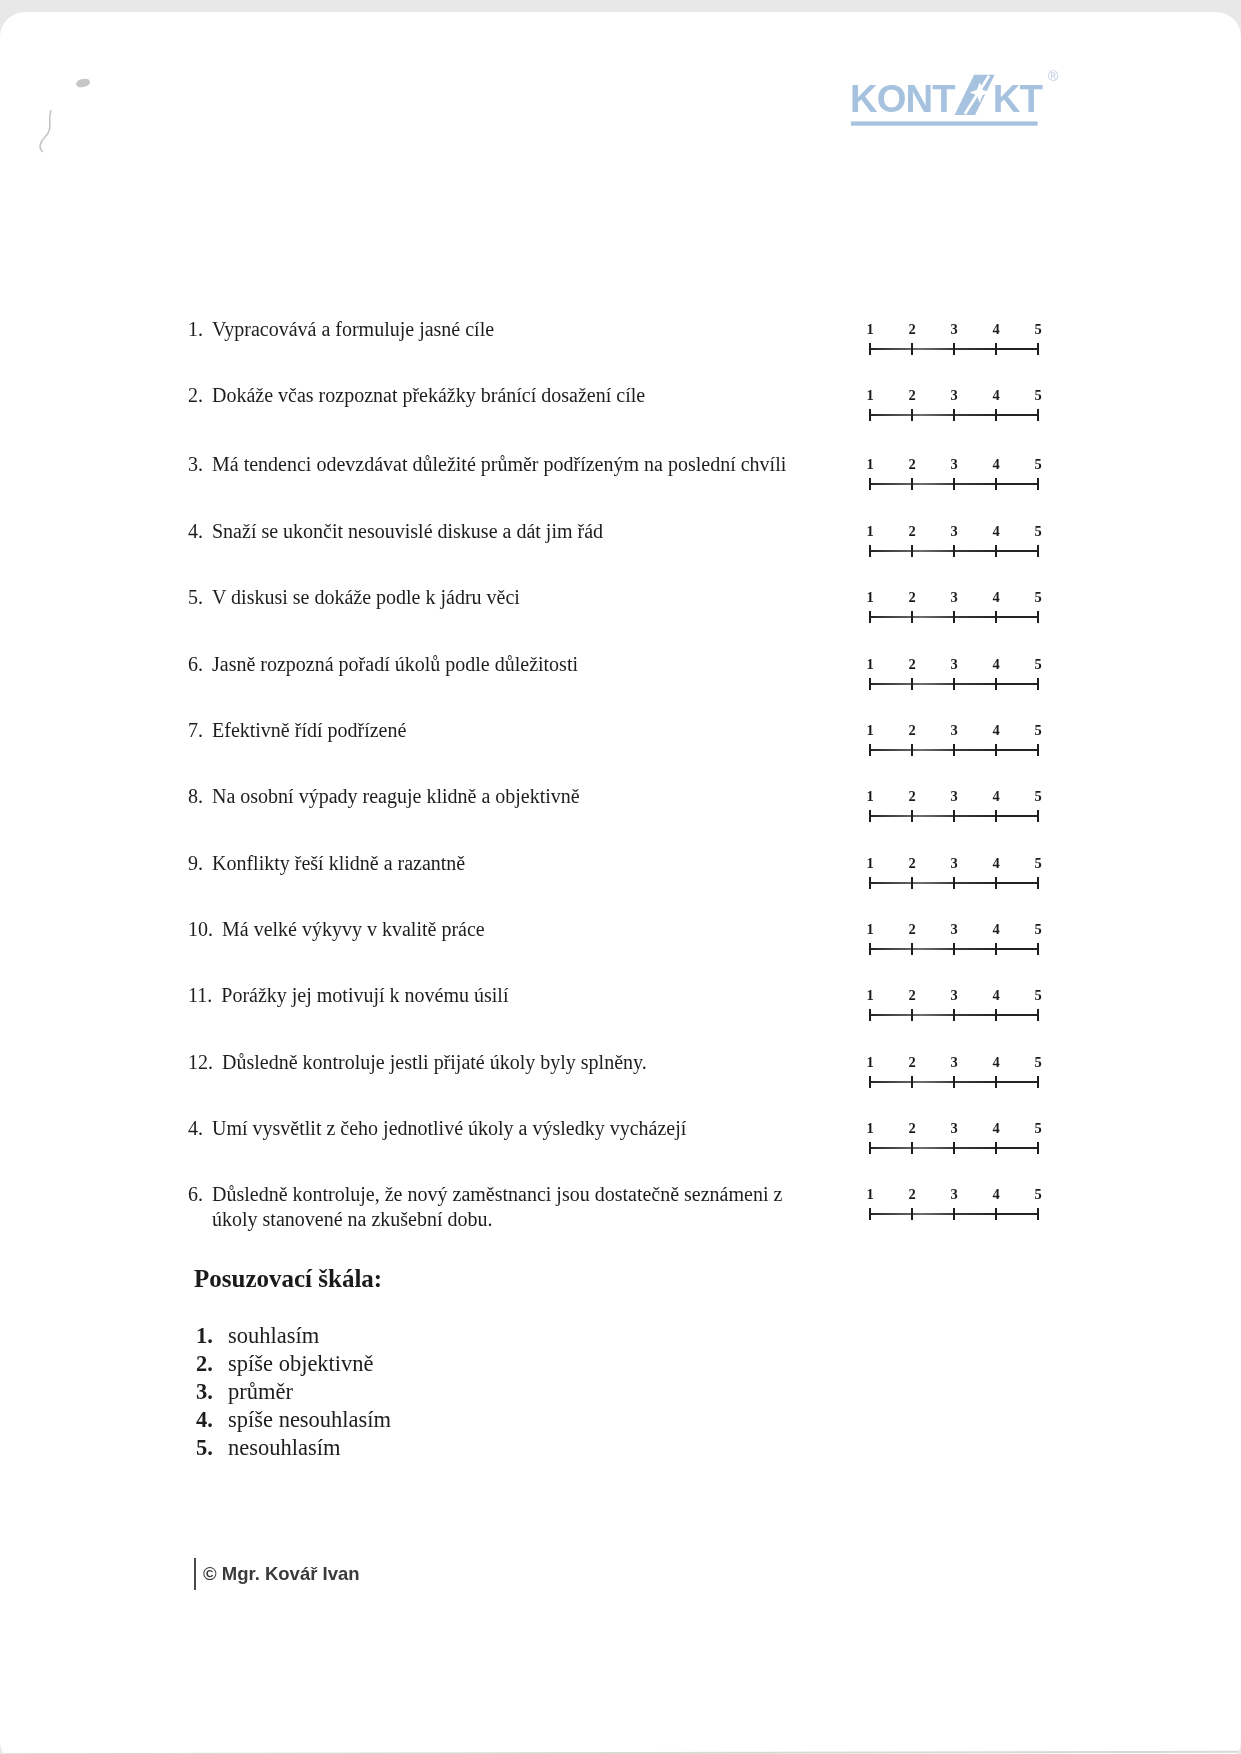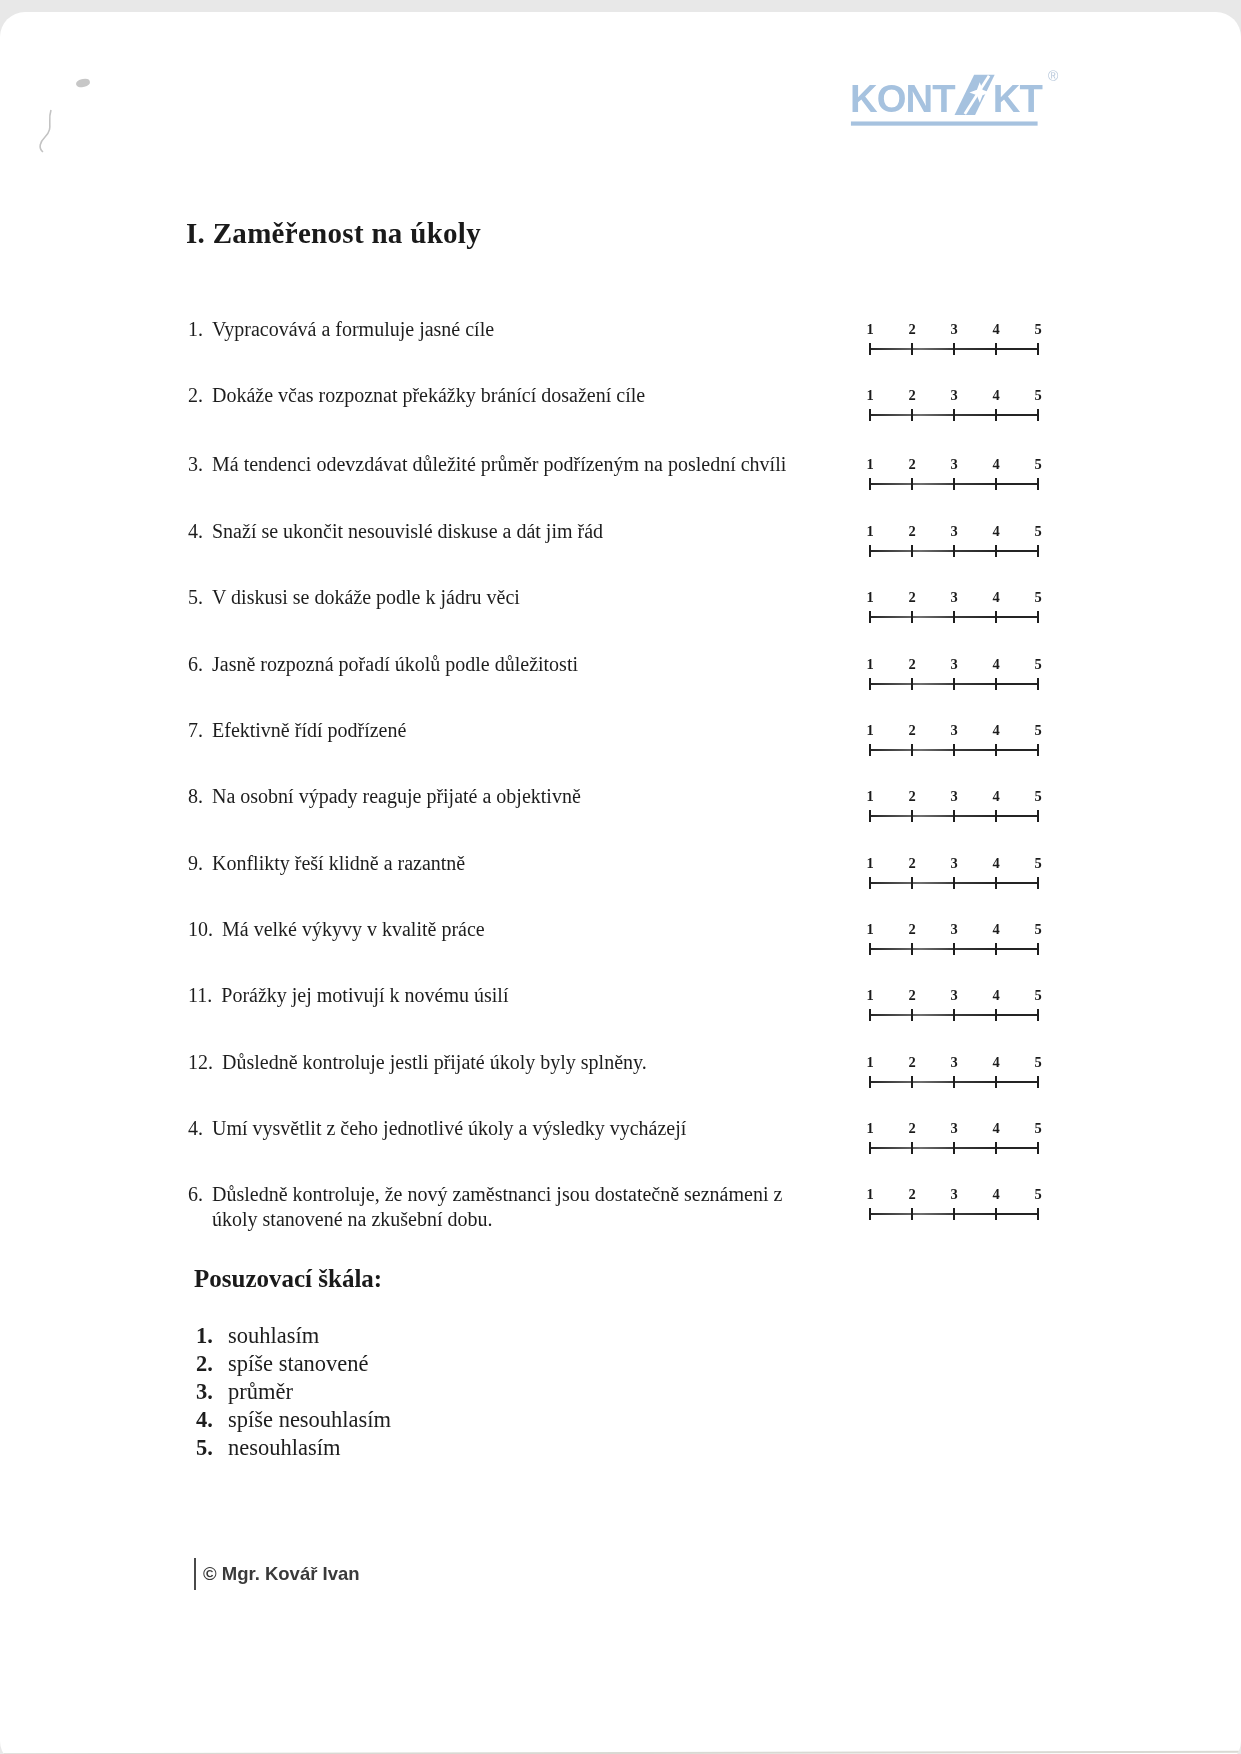--- a/index.html
+++ b/index.html
@@ -97,21 +97,20 @@
       <text x="0" y="45" font-family="Liberation Sans, sans-serif" font-weight="bold" font-size="41" letter-spacing="-1" fill="#a6c2df">KONT</text>
       <polygon points="112,48 133,5 155,5 134,48" fill="#a6c2df"></polygon>
       <line x1="149" y1="6" x2="123" y2="47" stroke="#ffffff" stroke-width="3"></line>
       <path d="M139,13 l3,8 8,3 -8,3 -3,8 -3,-8 -8,-3 8,-3 z" fill="#ffffff"></path>
       <text x="153" y="45" font-family="Liberation Sans, sans-serif" font-weight="bold" font-size="41" letter-spacing="-1" fill="#a6c2df">KT</text>
       <rect x="1" y="55" width="200" height="4.5" fill="#a6c2df"></rect>
     </svg>
     <span class="logo-reg">®</span>
   </div>
 
-  <div class="heading">I. Zaměřenost na úkoly</div>
 
   <div id="items">
   <div class="item-row" style="top: 305px;">
     <span class="item-num">1.</span>
     <span class="item-text">Vypracovává a formuluje jasné  cíle</span>
   </div>
   <div class="scale" style="top: 309px;">
     <div class="scale-line">
           <span class="scale-tick" style="left: 0%;"></span>
           <span class="scale-tick" style="left: 25%;"></span>
@@ -235,21 +234,21 @@
         </div>
   <span class="scale-num" style="left: 0%;">1</span>
         <span class="scale-num" style="left: 25%;">2</span>
         <span class="scale-num" style="left: 50%;">3</span>
         <span class="scale-num" style="left: 75%;">4</span>
         <span class="scale-num" style="left: 100%;">5</span>
       </div>
 
   <div class="item-row" style="top: 772px;">
     <span class="item-num">8.</span>
-    <span class="item-text">Na osobní výpady reaguje přijaté a objektivně</span>
+    <span class="item-text">Na osobní výpady reaguje klidně a objektivně</span>
   </div>
   <div class="scale" style="top: 776px;">
     <div class="scale-line">
           <span class="scale-tick" style="left: 0%;"></span>
           <span class="scale-tick" style="left: 25%;"></span>
           <span class="scale-tick" style="left: 50%;"></span>
           <span class="scale-tick" style="left: 75%;"></span>
           <span class="scale-tick" style="left: 100%;"></span>
         </div>
   <span class="scale-num" style="left: 0%;">1</span>
@@ -376,21 +375,21 @@
 
   <div class="rating-title">Posuzovací škála:</div>
   <div class="rating-list" id="rating-list">
   <div class="rating-row">
     <span class="rating-num">1.</span>
     <span class="rating-label">souhlasím</span>
   </div>
 
   <div class="rating-row">
     <span class="rating-num">2.</span>
-    <span class="rating-label">spíše stanovené</span>
+    <span class="rating-label">spíše objektivně</span>
   </div>
 
   <div class="rating-row">
     <span class="rating-num">3.</span>
     <span class="rating-label">průměr</span>
   </div>
 
   <div class="rating-row">
     <span class="rating-num">4.</span>
     <span class="rating-label">spíše nesouhlasím</span>

